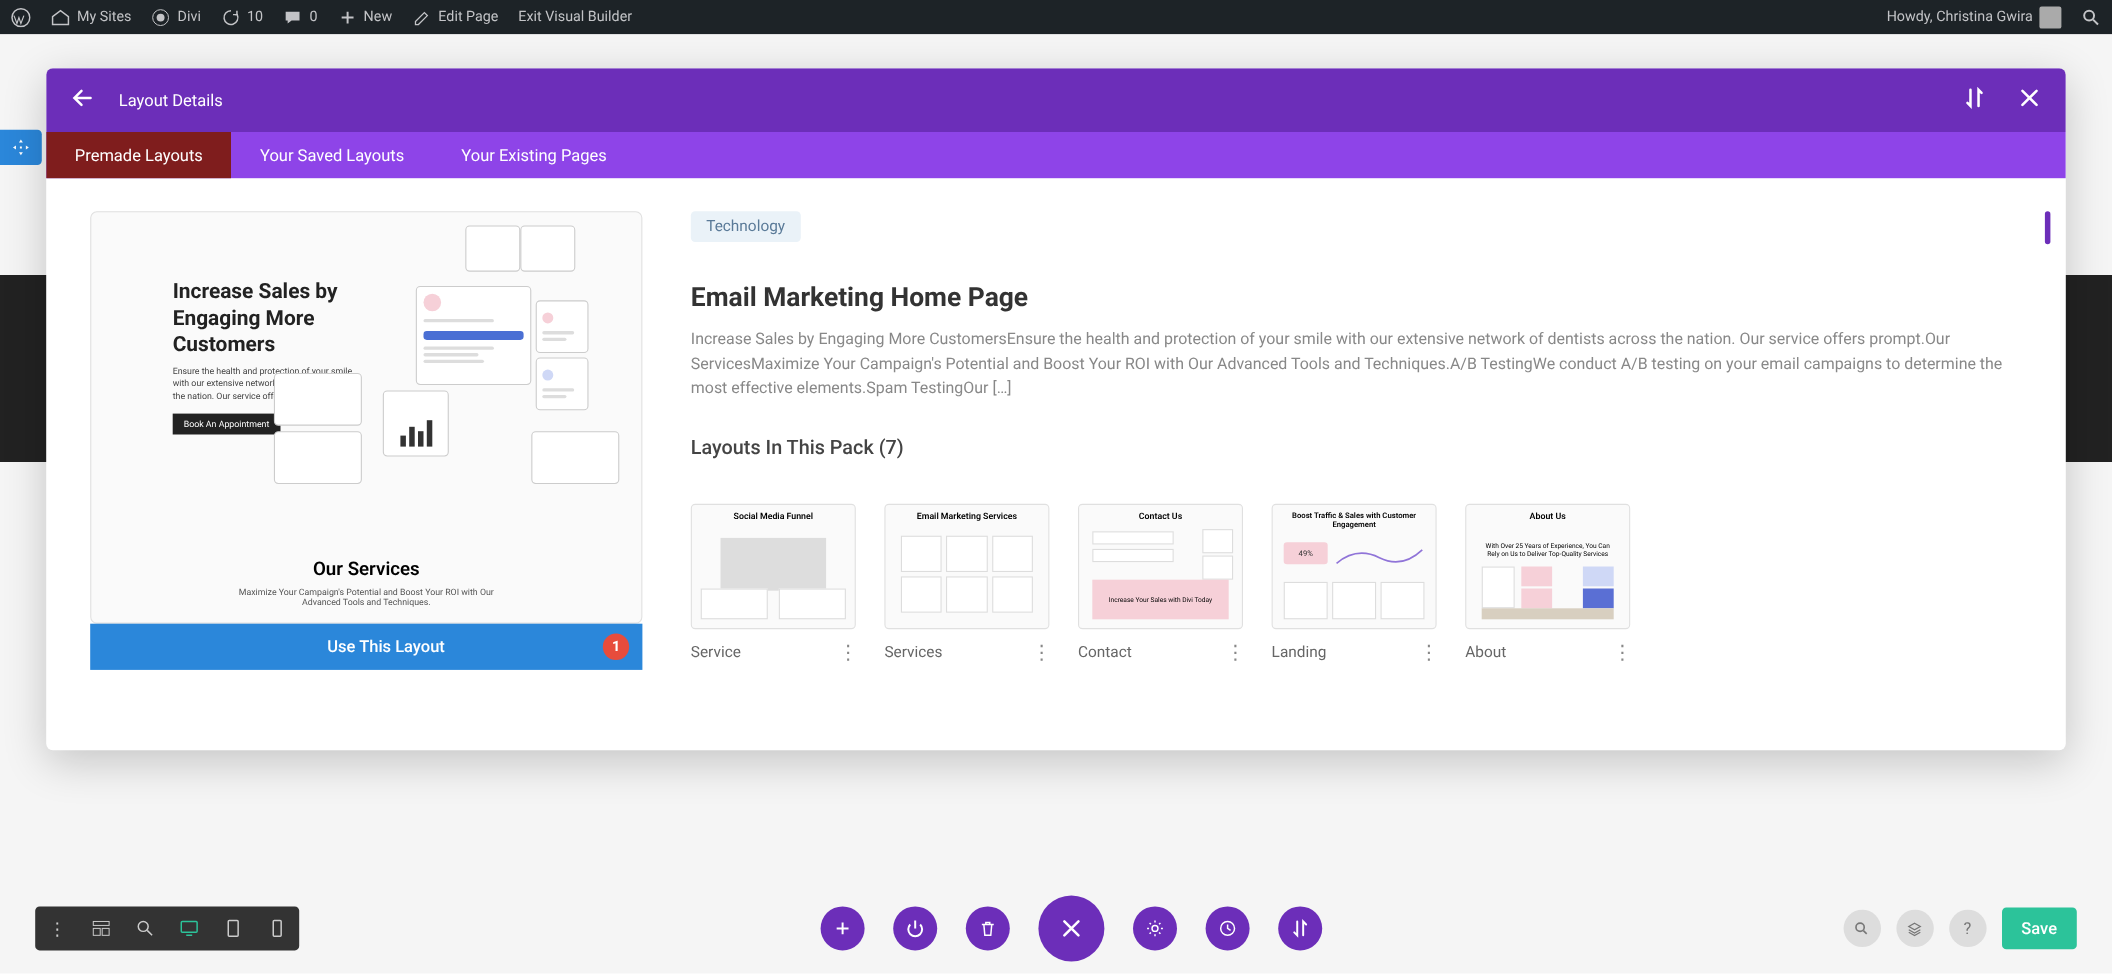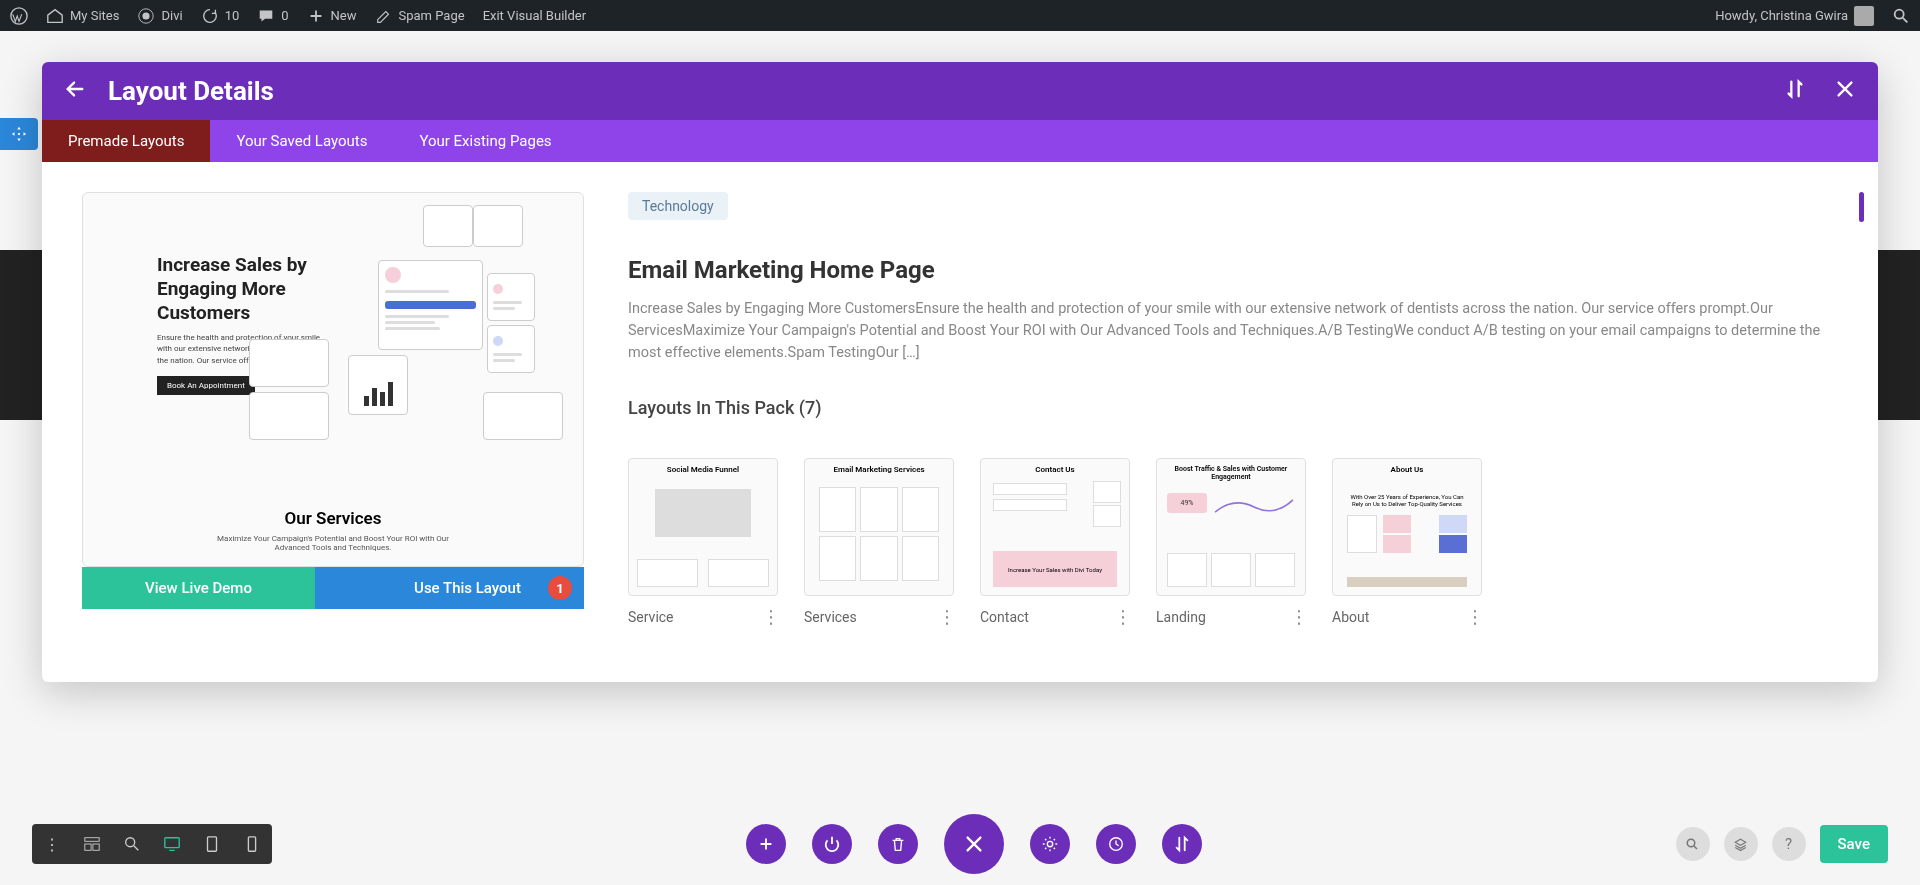--- a/index.html
+++ b/index.html
@@ -15,21 +15,21 @@
   
   .bg-band { position: absolute; top: 250px; left: 0; right: 0; height: 170px; background: #222; z-index: 0; }
 
   
   .move-handle { position: absolute; left: 0; top: 118px; width: 38px; height: 32px; background: #2b87da; display: flex; align-items: center; justify-content: center; color: #fff; z-index: 5; border-radius: 0 4px 4px 0;}
 
   
   .modal { position: absolute; left: 42px; right: 42px; top: 62px; background: #fff; border-radius: 6px; overflow: hidden; z-index: 10; box-shadow: 0 10px 40px rgba(0,0,0,.2); }
   .modal-header { background: #6c2eb9; color: #fff; display: flex; align-items: center; justify-content: space-between; padding: 0 22px; height: 58px; }
   .modal-header-left { display: flex; align-items: center; gap: 22px; }
-  .modal-title { font-size: 26px; font-weight: 700; }
+  .modal-title { font-size: 15px; font-weight: 400; }
   .modal-header-right { display: flex; align-items: center; gap: 28px; }
   .header-icon { cursor: pointer; }
 
   .tabs { background: #8e44e8; display: flex; height: 42px; }
   .tab { padding: 0 26px; display: flex; align-items: center; color: #fff; font-size: 15px; cursor: pointer; }
   .tab.active { background: #7f1d1d; }
 
   .modal-body { display: flex; padding: 30px 40px 40px 40px; gap: 44px; height: 520px; position: relative;}
   .modal-body::after{content:""; position:absolute; right:14px; top:30px; width:5px; height:30px; background:#6c2eb9; border-radius:3px;}
   .preview-col { width: 502px; flex-shrink: 0; }
@@ -63,21 +63,21 @@
   .btn-use { flex: 1; background: #2b87da; color: #fff; display: flex; align-items: center; justify-content: center; font-size: 15px; font-weight:500; cursor: pointer; position: relative; padding-left: 36px; }
   .badge-num { position: absolute; right: 12px; width: 24px; height: 24px; border-radius: 50%; background: #e74c3c; display: flex; align-items: center; justify-content: center; font-size: 13px; font-weight: bold; }
 
   .detail-col { flex: 1; }
   .tag { display: inline-block; background: #eaf2f8; color: #5a7a98; padding: 6px 14px; border-radius: 4px; font-size: 14px; }
   .layout-title { font-size: 24px; color: #333; margin-top: 36px; font-weight: 700; }
   .layout-desc { color: #888; font-size: 14.5px; line-height: 1.5; margin-top: 14px; }
   .pack-title { font-size: 18px; color: #444; margin-top: 34px; font-weight: 500; }
   .thumbs { display: flex; gap: 26px; margin-top: 40px; }
   .thumb { width: 150px; }
-  .thumb-img { width: 150px; height: 138px; border: 1px solid #e0e0e0; border-radius: 4px; background: #fafafa; position:relative; overflow:hidden;}
+  .thumb-img { width: 150px; height: 114px; border: 1px solid #e0e0e0; border-radius: 4px; background: #fafafa; position:relative; overflow:hidden;}
   .thumb-cap { display: flex; justify-content: space-between; align-items: center; margin-top: 10px; color: #666; font-size: 14px; }
   .dots-v { color:#888; font-size:18px; letter-spacing:-2px; cursor:pointer;}
   .thumb-title{font-size:8px;font-weight:600;text-align:center;padding-top:6px;}
   .thumb-content{position:absolute;top:22px;left:8px;right:8px;bottom:8px;}
   .tc-pink{background:#f6d0d8;}
   .tc-box{border:1px solid #ddd;background:#fff;}
 
   
   .bottom-bar { position: absolute; bottom: 14px; left: 0; right: 0; height: 54px; display: flex; align-items: center; justify-content: space-between; padding: 0 32px; z-index: 3;}
   .bb-left { display: flex; background: #333; border-radius: 4px; overflow:hidden;}
@@ -133,21 +133,21 @@
     <div class="wp-item">
         <svg class="icon" viewBox="0 0 20 20">
           <path d="M10 4v12M4 10h12" stroke="currentColor" stroke-width="2"></path>
         </svg>
         <span>New</span>
       </div>
     <div class="wp-item">
         <svg class="icon" viewBox="0 0 20 20">
           <path d="M3 14l9-9 3 3-9 9H3z" fill="none" stroke="currentColor" stroke-width="1.3"></path>
         </svg>
-        <span>Spam Page</span>
+        <span>Edit Page</span>
       </div>
     <div class="wp-item">
         <span>Exit Visual Builder</span>
       </div>
   </div>
   <div class="wp-right">
     <div class="wp-item">
         <span>Howdy, Christina Gwira</span>
         <span class="wp-avatar"></span>
       </div>
@@ -224,21 +224,20 @@
             <div class="p-card p-sq-left2"></div>
             <div class="p-card p-sq-right"></div>
           </div>
           <div class="preview-services">
             <h4>Our Services</h4>
             <p>Maximize Your Campaign's Potential and Boost Your ROI with Our Advanced Tools and Techniques.</p>
           </div>
         </div>
       </div>
       <div class="preview-actions">
-        <div class="btn-demo">View Live Demo</div>
         <div class="btn-use">
           <span>Use This Layout</span>
           <span class="badge-num">1</span>
         </div>
       </div>
     </div>
 
     <div class="detail-col">
       <span class="tag">Technology</span>
       <h2 class="layout-title">Email Marketing Home Page</h2>

